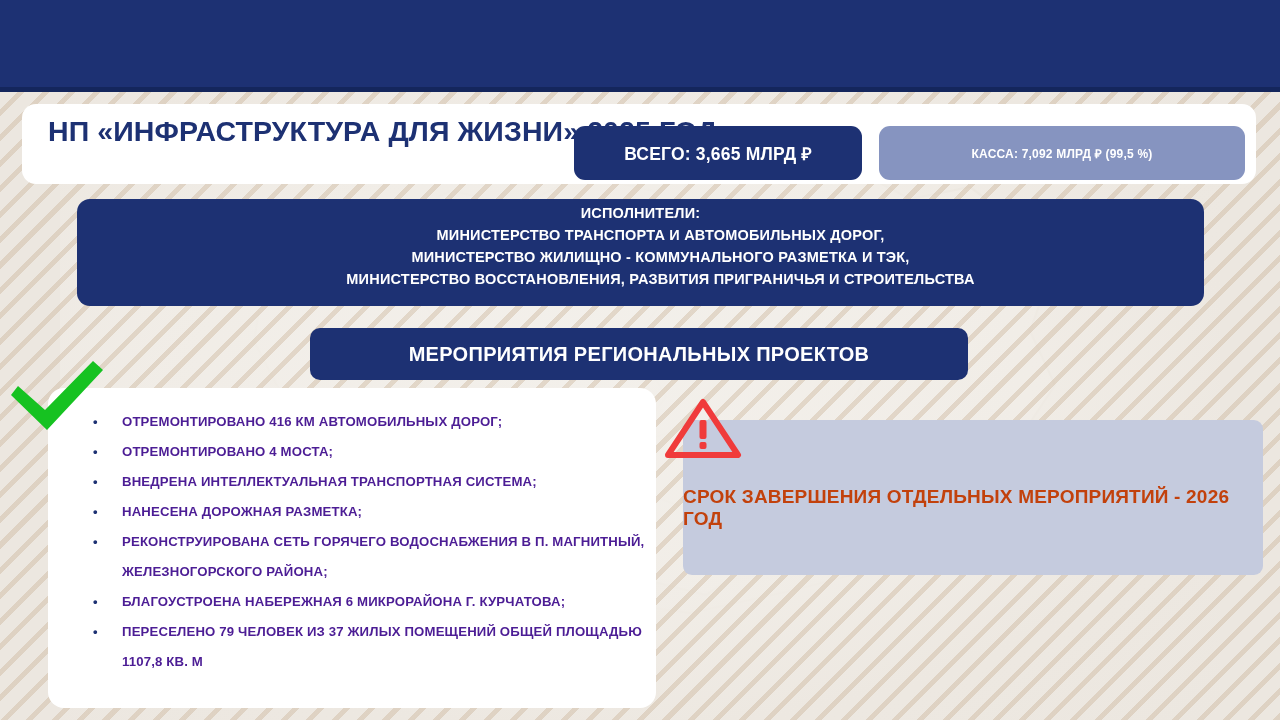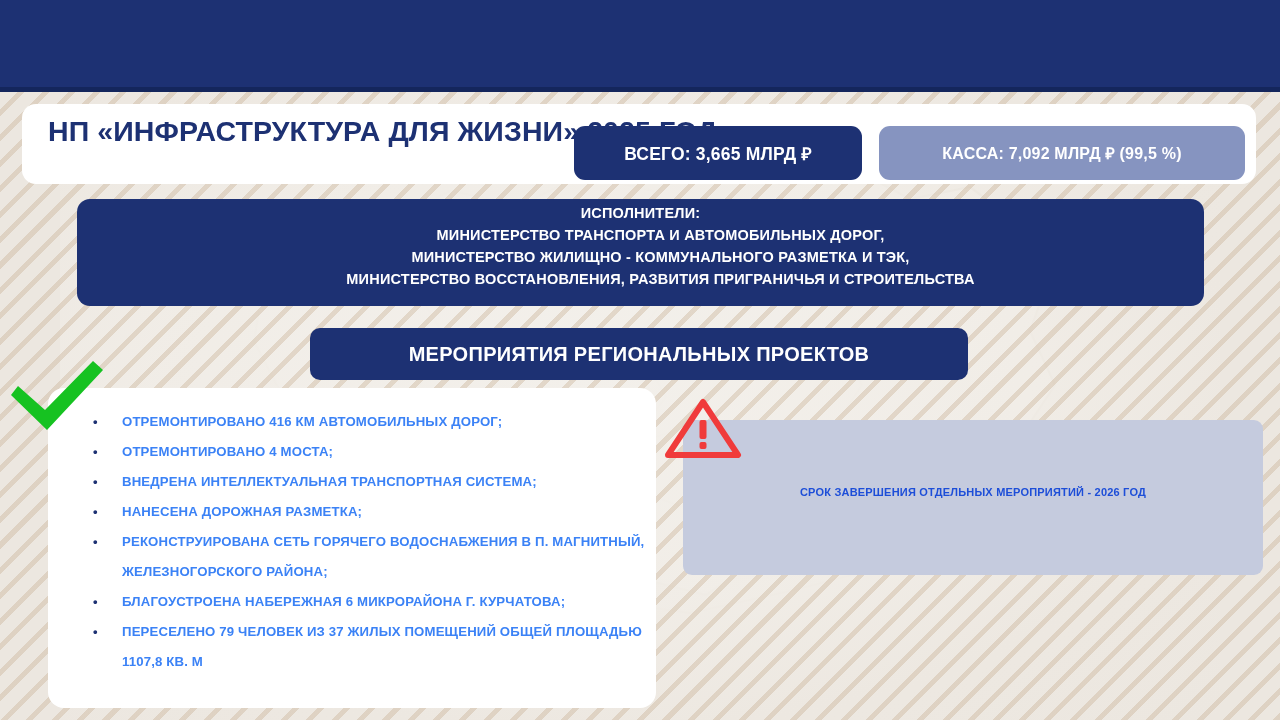--- a/index.html
+++ b/index.html
@@ -176,21 +176,21 @@
     top: 126px;
     width: 366px;
     height: 54px;
     background: #8694c0;
     border-radius: 11px;
     z-index: 25;
     display: flex;
     align-items: center;
     justify-content: center;
     color: #ffffff;
-    font-size: 16px;
+    font-size: 12px;
     font-weight: bold;
     letter-spacing: 0.2px;
     white-space: nowrap;
   }
 
   
   .executors {
     position: absolute;
     left: 77px;
     top: 199px;
@@ -253,21 +253,21 @@
     left: 0;
     top: 19px;
     width: 100%;
     list-style: none;
     margin: 0;
     padding: 0;
   }
   .ach-item {
     position: relative;
     padding-left: 74px;
-    color: #3b82f6;
+    color: #4c1d95;
     font-size: 13.2px;
     font-weight: bold;
     line-height: 30px;
     letter-spacing: 0.15px;
   }
   .ach-item::before {
     content: "•";
     position: absolute;
     left: 45px;
     top: 0;
@@ -293,23 +293,22 @@
     height: 155px;
     background: #c5cbde;
     border-radius: 9px;
     z-index: 18;
   }
   .warn-text {
     position: absolute;
     left: 683px;
     top: 486px;
     width: 580px;
-    text-align: center;
-    color: #1d4ed8;
-    font-size: 11px;
+    color: #c2410c;
+    font-size: 19px;
     font-weight: bold;
     letter-spacing: 0.2px;
     z-index: 22;
   }
   .warn-icon {
     position: absolute;
     left: 663px;
     top: 397px;
     width: 80px;
     height: 62px;

